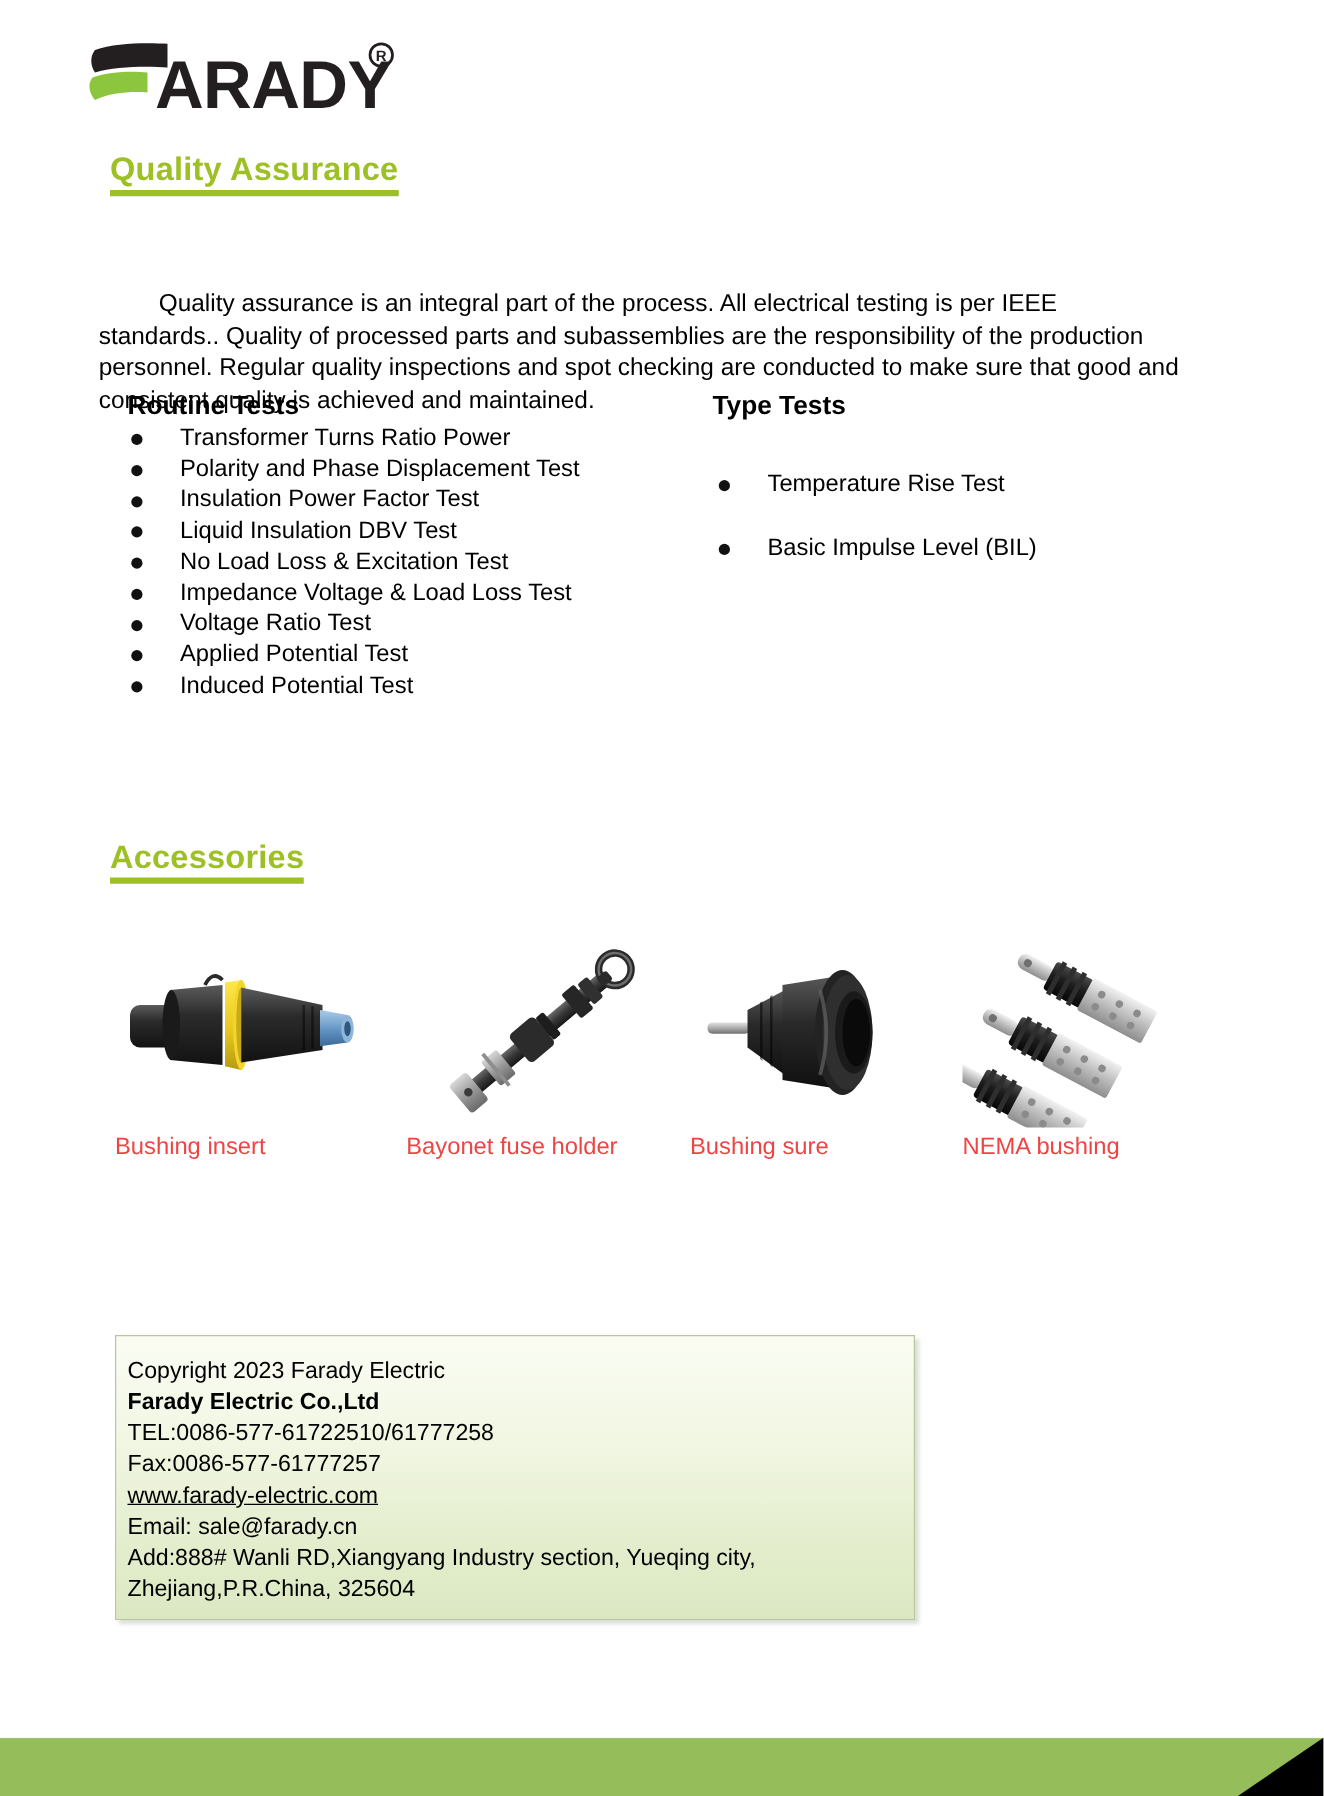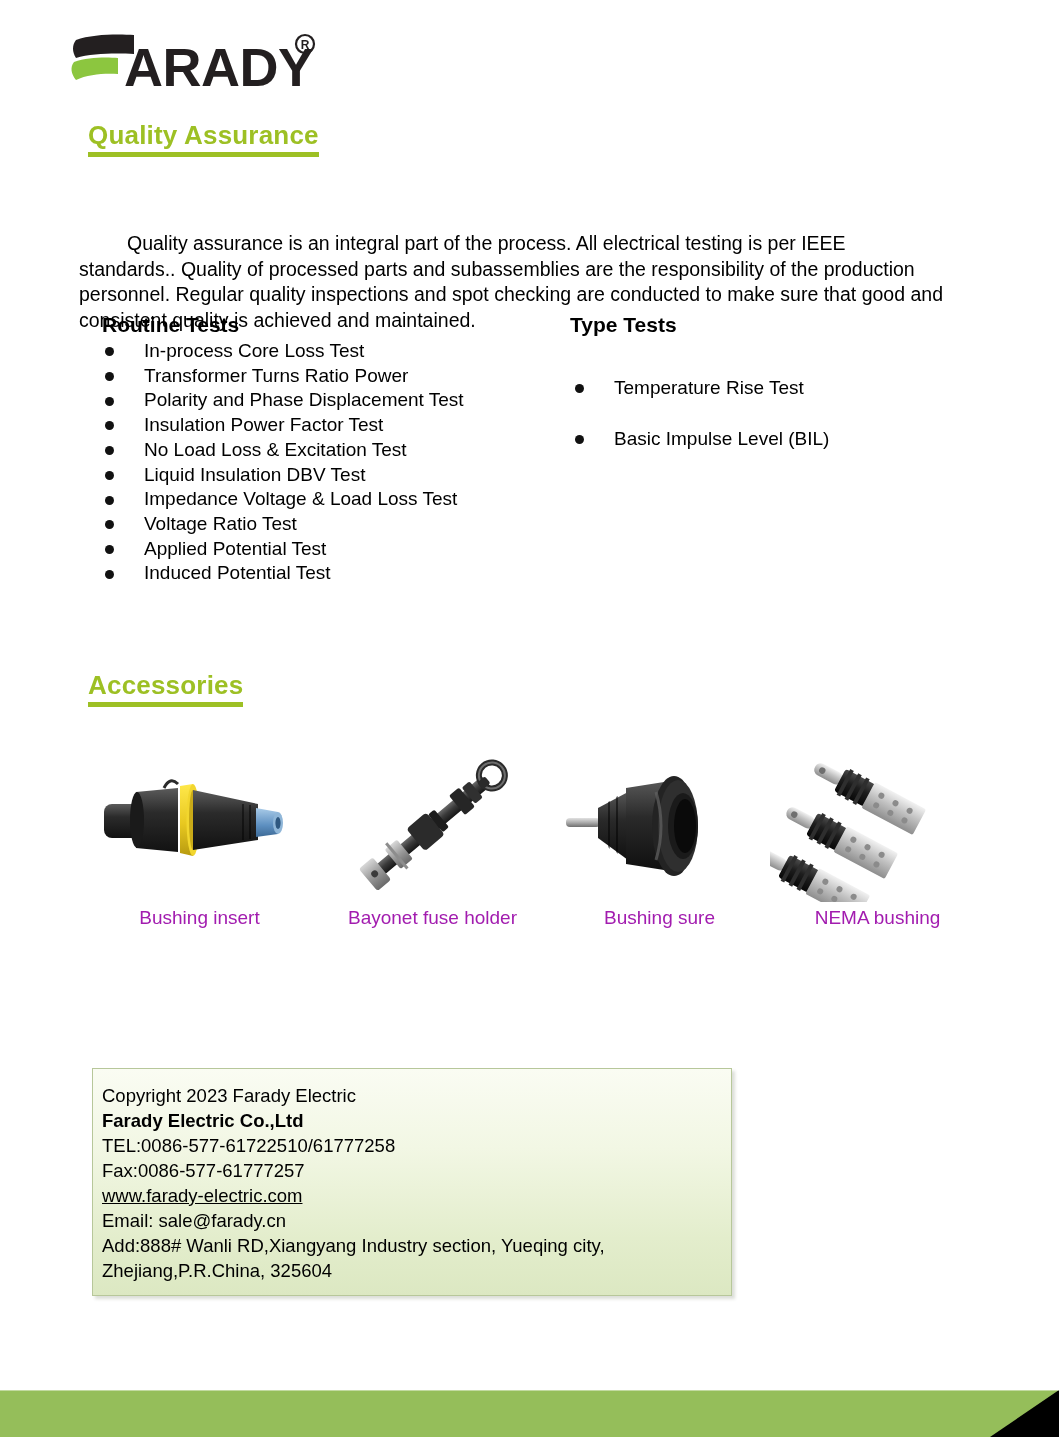--- a/index.html
+++ b/index.html
@@ -120,23 +120,22 @@
     position: relative;
     width: 215px;
     height: 150px;
   }
   .acc-art svg { display: block; width: 215px; height: 150px; }
   .acc-caption {
     position: absolute;
     top: 155px;
     left: 0;
     width: 215px;
-    text-align: center;
     font-size: 19px;
-    color: #a21caf;
+    color: #ef4444;
     white-space: nowrap;
   }
   #acc-0 { left: 12px; }
   #acc-1 { left: 245px; }
   #acc-2 { left: 472px; }
   #acc-3 { left: 690px; }
 
   
   .contact-box {
     position: absolute;
@@ -193,26 +192,25 @@
 
   <div class="section-heading" id="qa-heading">
     <span>Quality Assurance</span>
     <span class="hl-underline"></span>
   </div>
 
   <p class="intro">Quality assurance is an integral part of the process. All electrical testing is per IEEE standards.. Quality of processed parts and subassemblies are the responsibility of the production personnel. Regular quality inspections and spot checking are conducted to make sure that good and consistent quality is achieved and maintained.</p>
 
   <div class="col-heading" id="routine-heading">Routine Tests</div>
   <ul class="test-list" id="routine-list">
-    <li><span class="bullet"></span><span>In-process Core Loss Test</span></li>
     <li><span class="bullet"></span><span>Transformer Turns Ratio Power</span></li>
     <li><span class="bullet"></span><span>Polarity and Phase Displacement Test</span></li>
     <li><span class="bullet"></span><span>Insulation Power Factor Test</span></li>
+    <li><span class="bullet"></span><span>Liquid Insulation DBV Test</span></li>
     <li><span class="bullet"></span><span>No Load Loss &amp; Excitation Test</span></li>
-    <li><span class="bullet"></span><span>Liquid Insulation DBV Test</span></li>
     <li><span class="bullet"></span><span>Impedance Voltage &amp; Load Loss Test</span></li>
     <li><span class="bullet"></span><span>Voltage Ratio Test</span></li>
     <li><span class="bullet"></span><span>Applied Potential Test</span></li>
     <li><span class="bullet"></span><span>Induced Potential Test</span></li>
   </ul>
 
   <div class="col-heading" id="type-heading">Type Tests</div>
   <ul class="test-list" id="type-list">
     <li><span class="bullet"></span><span>Temperature Rise Test</span></li>
     <li><span class="bullet"></span><span>Basic Impulse Level (BIL)</span></li>

